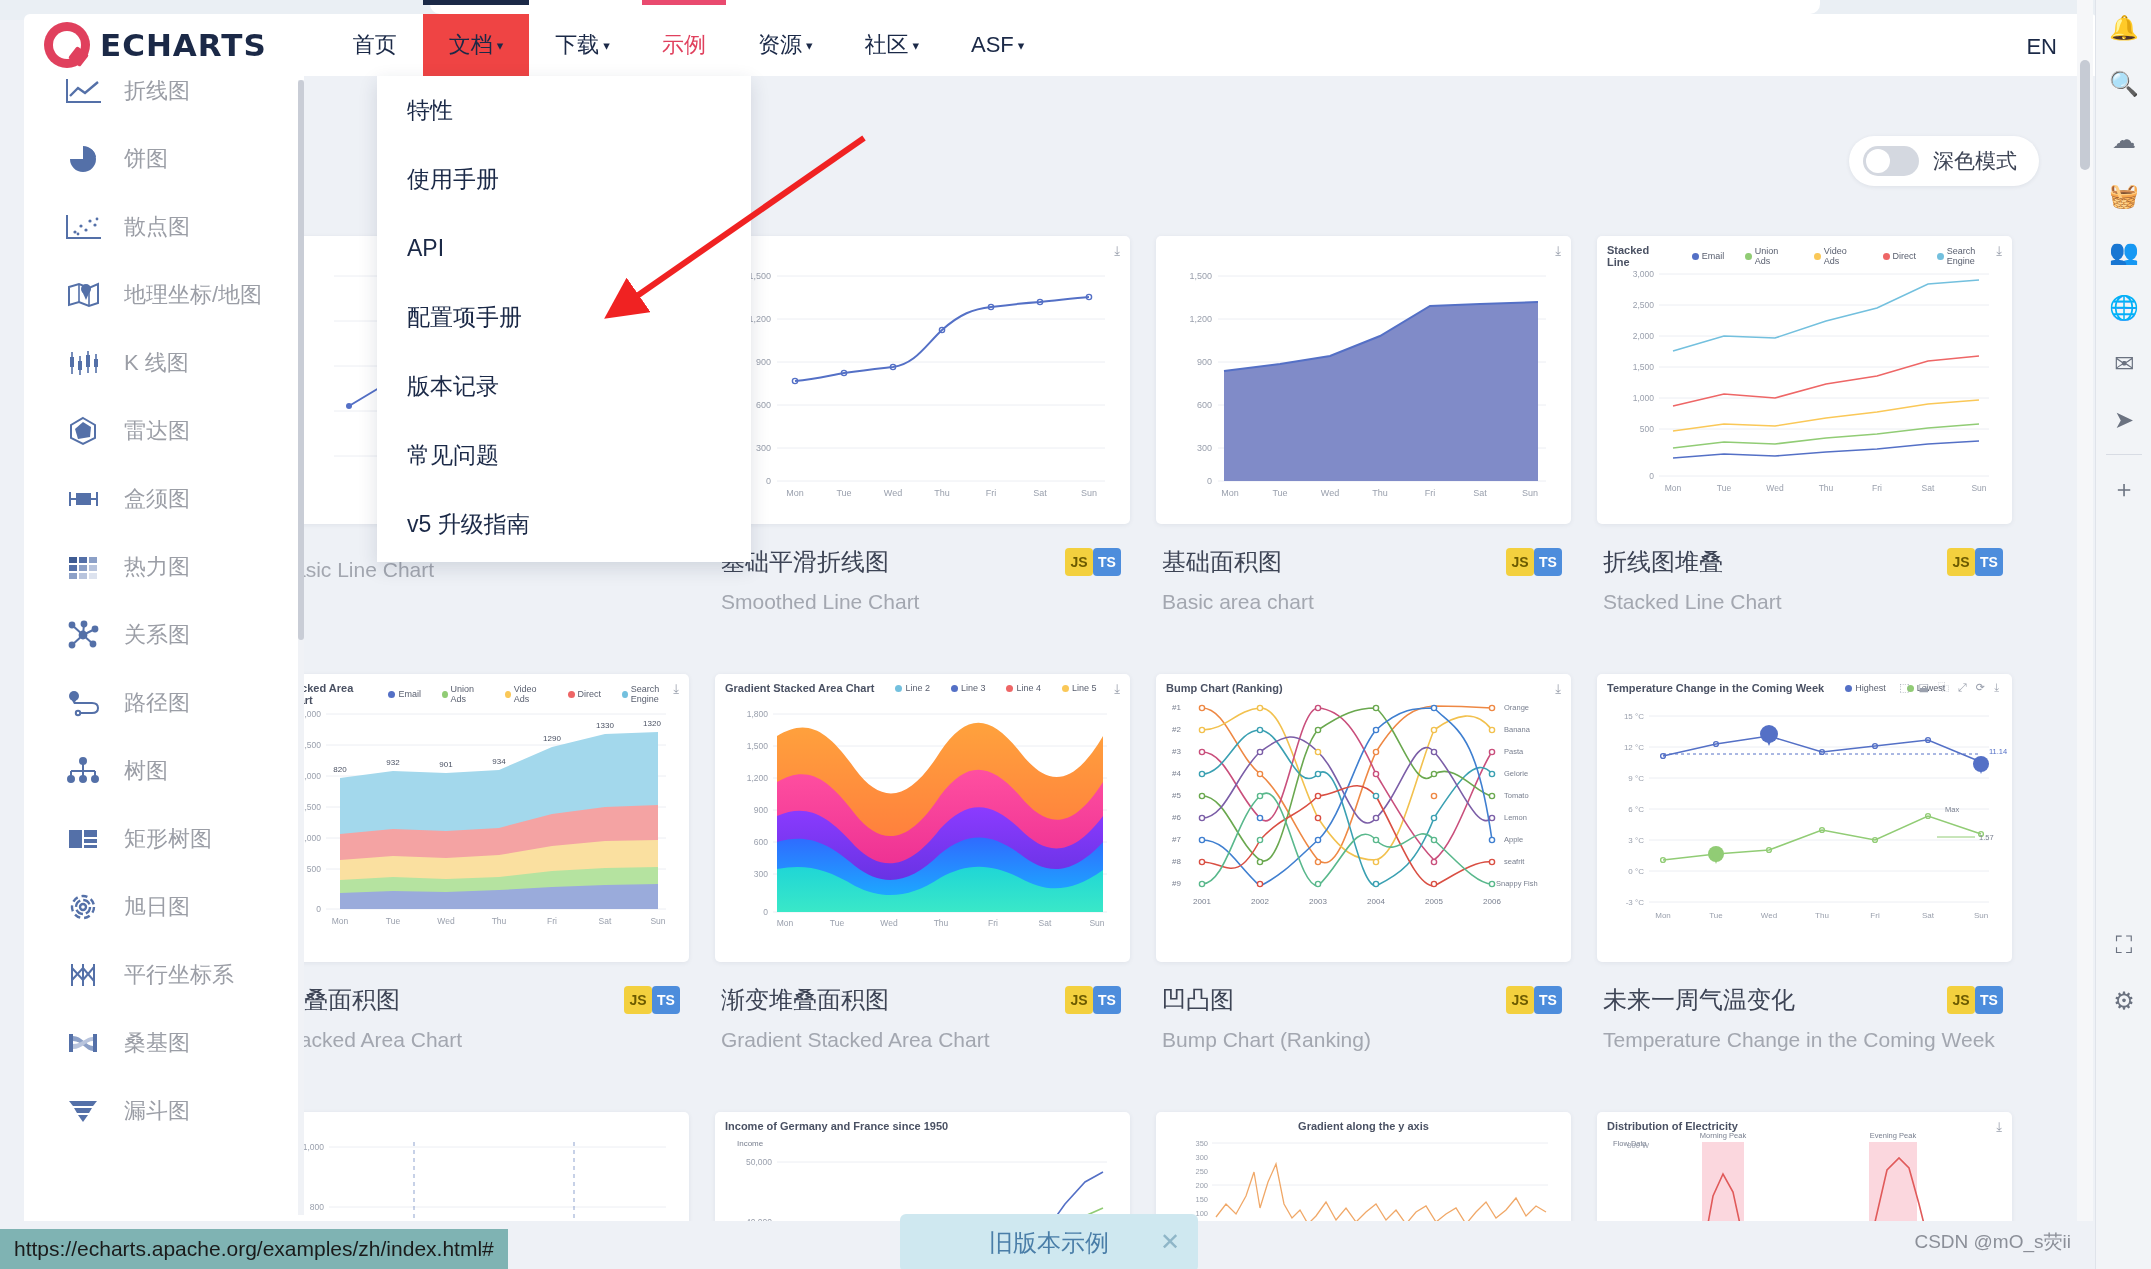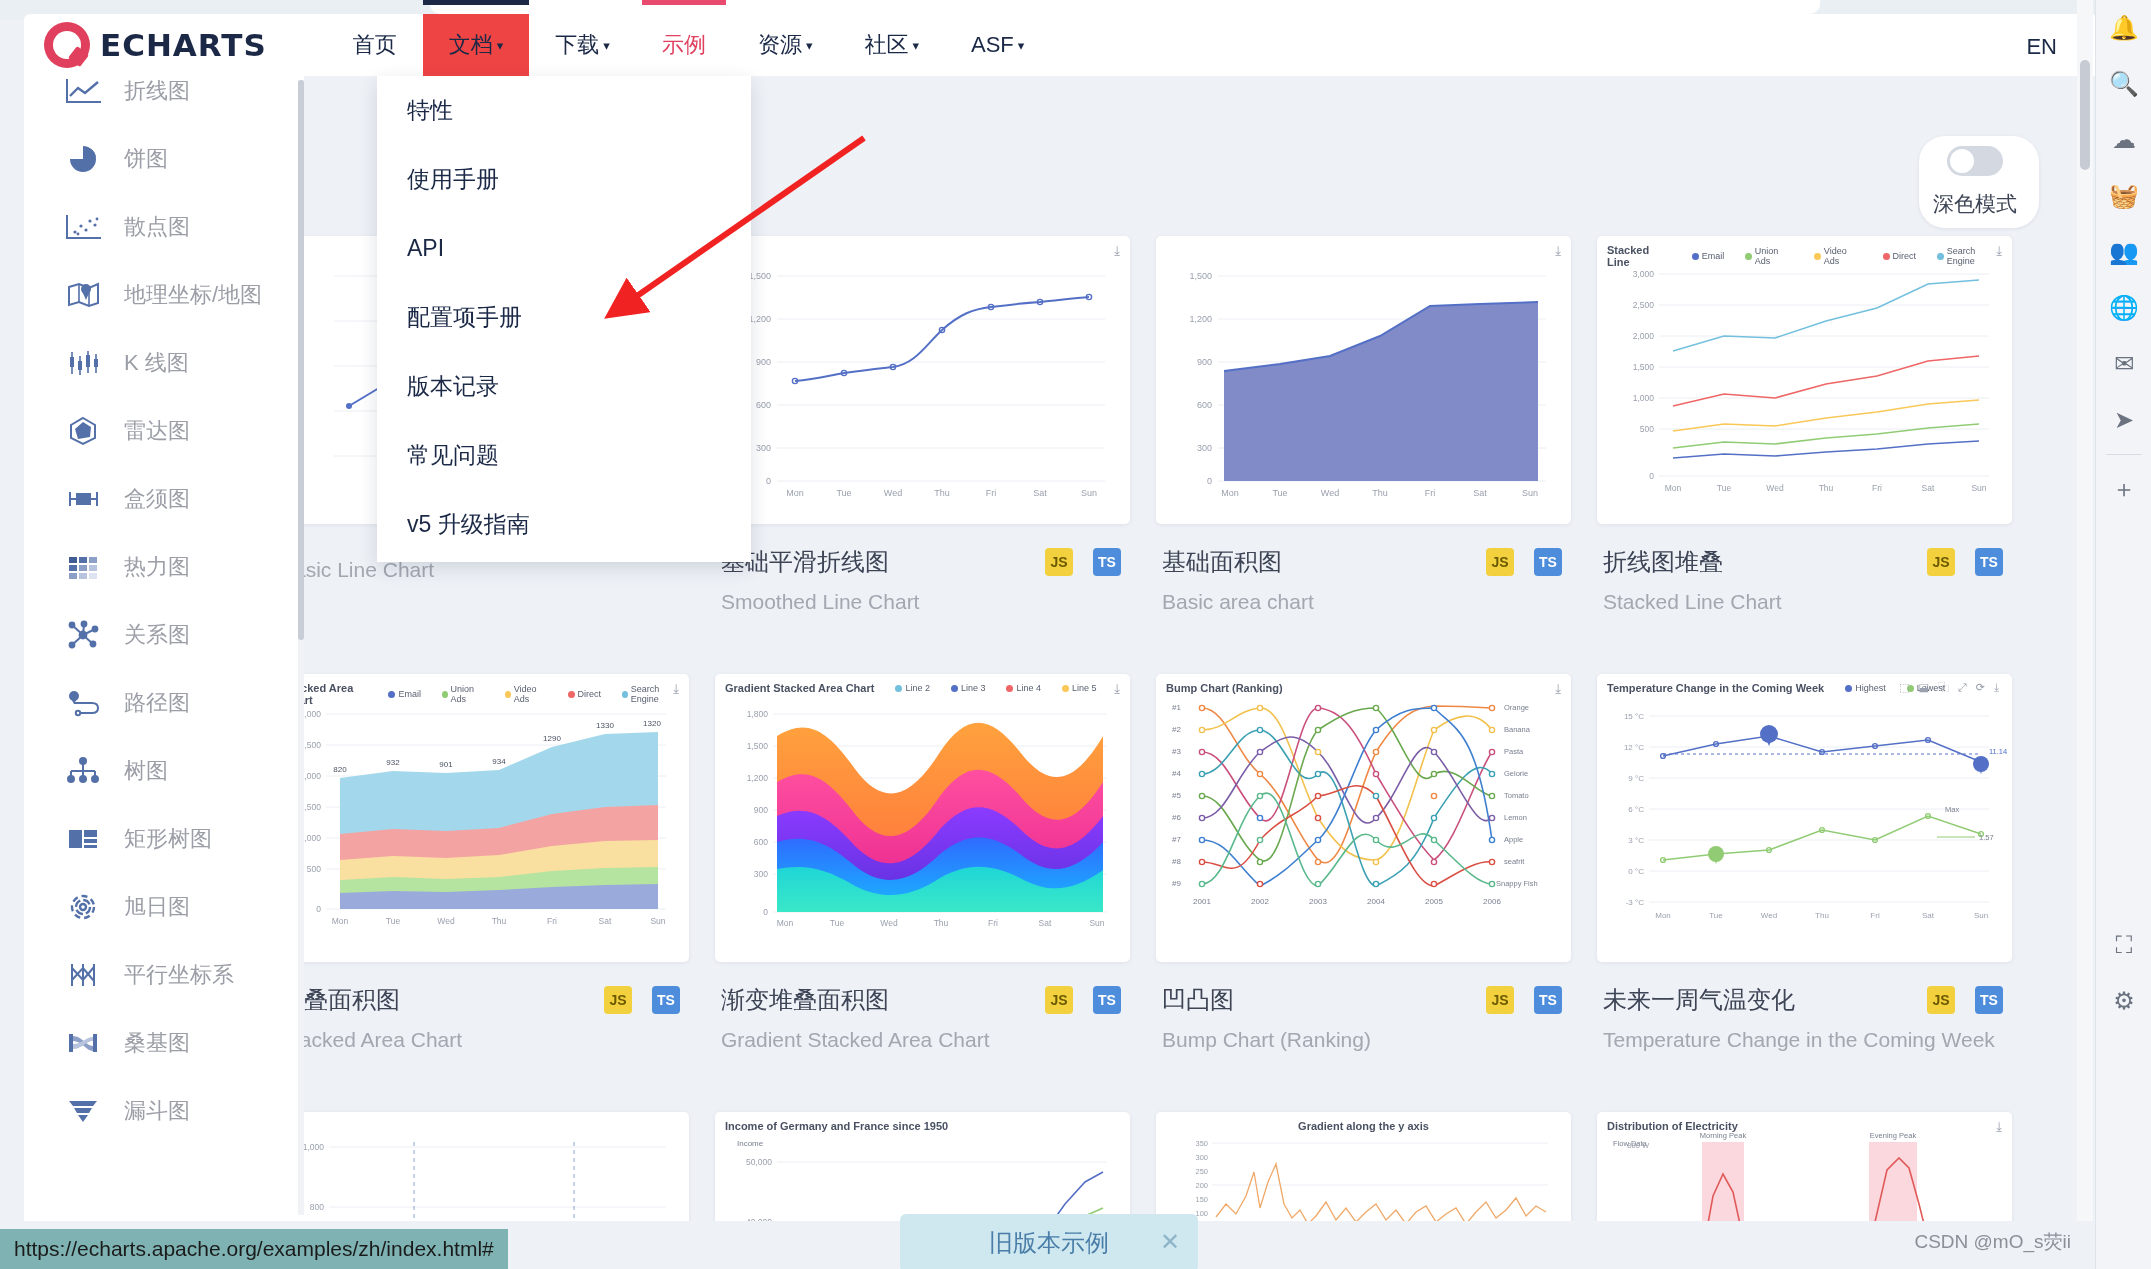--- a/index.html
+++ b/index.html
@@ -105,21 +105,20 @@
   
   #content {
     position:absolute; left:304px; top:76px; width:1793px; height:1145px;
     background:#eef1f6; overflow:hidden;
   }
   #darkmode {
     position:absolute; right:58px; top:60px;
     display:flex; align-items:center; gap:14px;
     background:#ffffff; padding:10px 22px 10px 14px; border-radius:26px;
     box-shadow:0 1px 4px rgba(30,40,70,.08);
-    flex-direction:column;
   }
   #darkmode .sw {
     width:56px; height:30px; border-radius:15px; background:#d4d8e0;
     position:relative;
   }
   #darkmode .sw::after{
     content:""; position:absolute; left:3px; top:3px;
     width:24px; height:24px; border-radius:50%; background:#ffffff;
   }
   #darkmode .dmlabel { font-size:21px; color:#3d4455; }
@@ -132,21 +131,21 @@
   .thumb {
     width:415px; height:288px; background:#ffffff; border-radius:5px;
     box-shadow:0 1px 5px rgba(30,40,70,.07);
     position:relative; overflow:hidden;
   }
   .thumb svg { display:block; }
   .ctitle {
     display:flex; align-items:center; margin-top:22px; padding-left:6px;
   }
   .ctitle .tx { font-size:24px; color:#3d4455; }
-  .badges { display:flex; gap:20px; margin-left:auto; padding-right:22px; }
+  .badges { display:flex; gap:0; margin-left:auto; padding-right:22px; }
   .badge {
     width:28px; height:28px; border-radius:4px; color:#fff;
     font-size:14px; font-weight:bold;
     display:flex;align-items:center;justify-content:center;
   }
   .badge.js { background:#f3d03e; color:#6b5a00; }
   .badge.ts { background:#4d8ddc; }
   .csub { font-size:21px; color:#a3a7b0; margin-top:12px; padding-left:6px; }
   .thead {
     position:absolute; left:10px; top:8px; right:10px;

